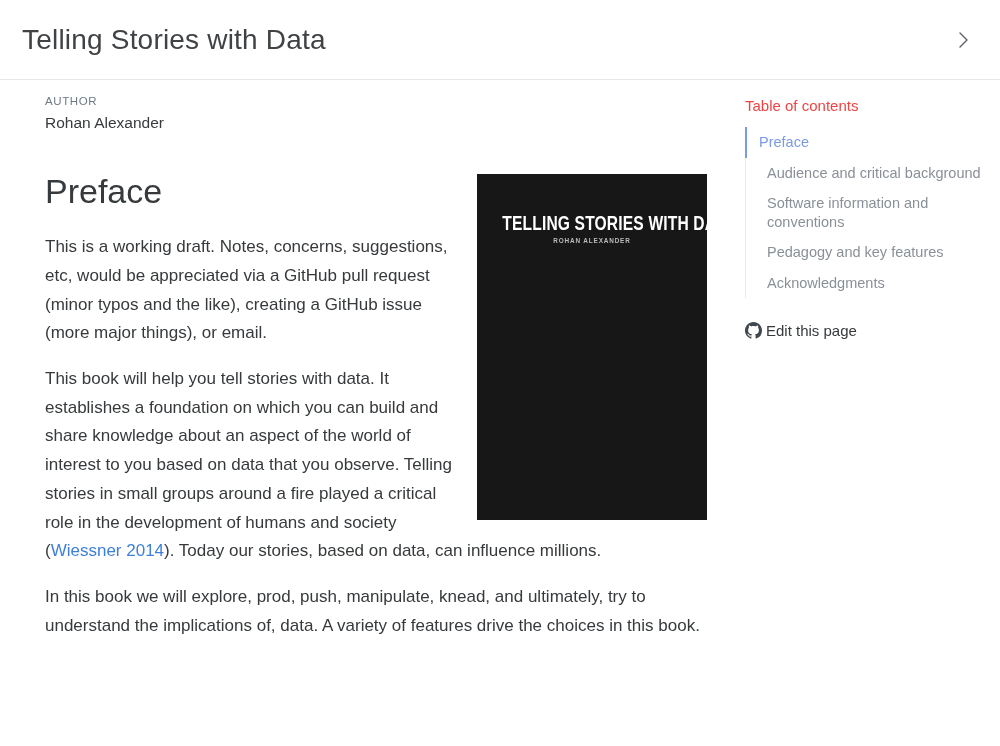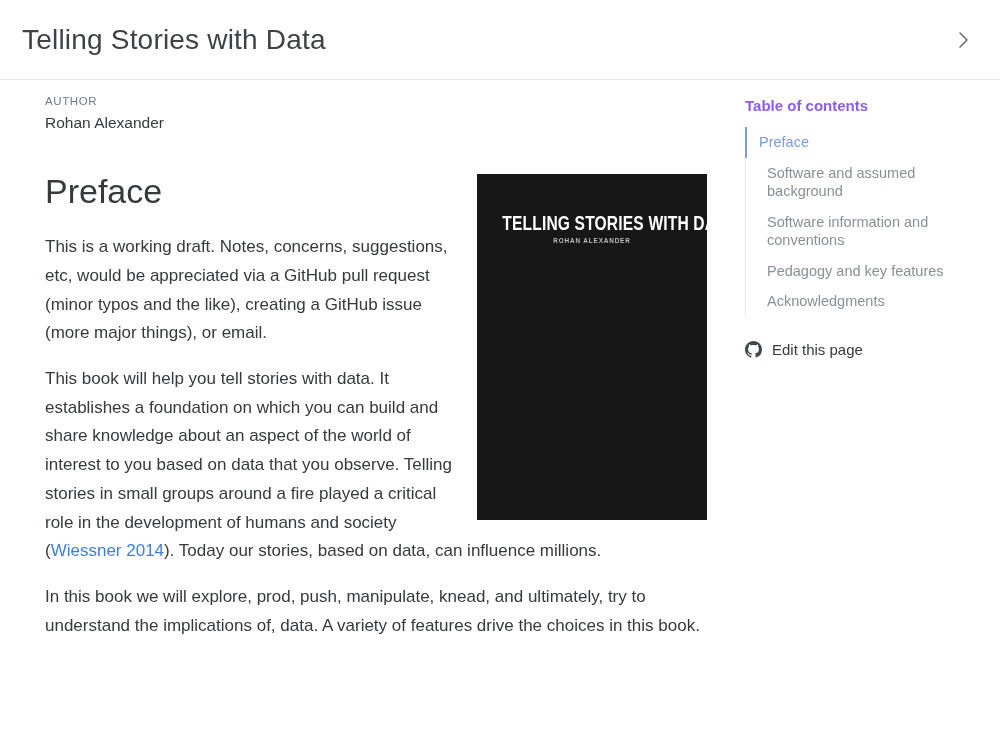--- a/index.html
+++ b/index.html
@@ -48,28 +48,28 @@
       radial-gradient(ellipse 24% 38% at 50% 68%, #fde7ad 0%, #f7c briefly 0%, #f6c76e 34%, rgba(242,164,62,.95) 54%, rgba(225,105,30,.55) 72%, rgba(0,0,0,0) 86%),
       radial-gradient(ellipse 38% 54% at 49% 60%, rgba(208,46,20,.92) 0%, rgba(162,26,12,.66) 52%, rgba(0,0,0,0) 80%),
       radial-gradient(ellipse 55% 40% at 50% 80%, rgba(150,22,10,.55) 0%, rgba(0,0,0,0) 76%),
       radial-gradient(circle 14px at 18% 58%, rgba(190,30,15,.55), rgba(0,0,0,0) 100%),
       radial-gradient(circle 12px at 83% 62%, rgba(190,30,15,.5), rgba(0,0,0,0) 100%),
       radial-gradient(circle 10px at 60% 18%, rgba(200,35,18,.6), rgba(0,0,0,0) 100%),
       radial-gradient(ellipse 45% 10% at 50% 96%, rgba(120,40,15,.5), rgba(0,0,0,0) 85%);
   }
 
   
-  .toc-title { font-size:15px; color:#8b5cf6; font-weight:700; }
+  .toc-title { font-size:15px; color:#ef4444; font-weight:400; }
   .toc-nav { margin-top:13px; border-left:1px solid #e9ecef; }
   .toc-nav a { display:block; font-size:14.5px; line-height:1.28; color:#8a9097;
     text-decoration:none; padding:6px 0 6px 21px; cursor:pointer; }
   .toc-nav a.toc-level-1 { padding-left:14px; }
   .toc-nav a.toc-active { color:#7b9be0; border-left:2px solid #7b9be0;
     margin-left:-1.5px; padding-left:12.5px; }
-  .edit-link { display:flex; align-items:center; gap:10px; margin-top:24px;
+  .edit-link { display:flex; align-items:center; gap:4px; margin-top:24px;
     font-size:15px; color:#373a3c; text-decoration:none; cursor:pointer; }
   .edit-link svg { display:block; }
 
   .clearfix::after { content:""; display:block; clear:both; }
 </style>
 </head>
 <body>
 
 <header class="navbar">
   <span class="navbar-title">Telling Stories with Data</span>
@@ -107,21 +107,21 @@
 
       <p>In this book we will explore, prod, push, manipulate, knead, and ultimately, try to understand the implications of, data. A variety of features drive the choices in this book.</p>
 
     </article>
   </main>
 
   <aside>
     <div class="toc-title">Table of contents</div>
     <nav class="toc-nav">
       <a class="toc-level-1 toc-active">Preface</a>
-      <a>Software and assumed background</a>
+      <a>Audience and critical background</a>
       <a>Software information and conventions</a>
       <a>Pedagogy and key features</a>
       <a>Acknowledgments</a>
     </nav>
     <a class="edit-link">
       <span>
         <svg width="17" height="17" viewBox="0 0 16 16" fill="#40484f">
           <path d="M8 0C3.58 0 0 3.58 0 8c0 3.54 2.29 6.53 5.47 7.59.4.07.55-.17.55-.38 0-.19-.01-.82-.01-1.49-2.01.37-2.53-.49-2.69-.94-.09-.23-.48-.94-.82-1.13-.28-.15-.68-.52-.01-.53.63-.01 1.08.58 1.23.82.72 1.21 1.87.87 2.33.66.07-.52.28-.87.51-1.07-1.78-.2-3.64-.89-3.64-3.95 0-.87.31-1.59.82-2.15-.08-.2-.36-1.02.08-2.12 0 0 .67-.21 2.2.82.64-.18 1.32-.27 2-.27s1.36.09 2 .27c1.53-1.04 2.2-.82 2.2-.82.44 1.1.16 1.92.08 2.12.51.56.82 1.27.82 2.15 0 3.07-1.87 3.75-3.65 3.95.29.25.54.73.54 1.48 0 1.07-.01 1.93-.01 2.2 0 .21.15.46.55.38A8.01 8.01 0 0 0 16 8c0-4.42-3.58-8-8-8z"></path>
         </svg>
       </span>

